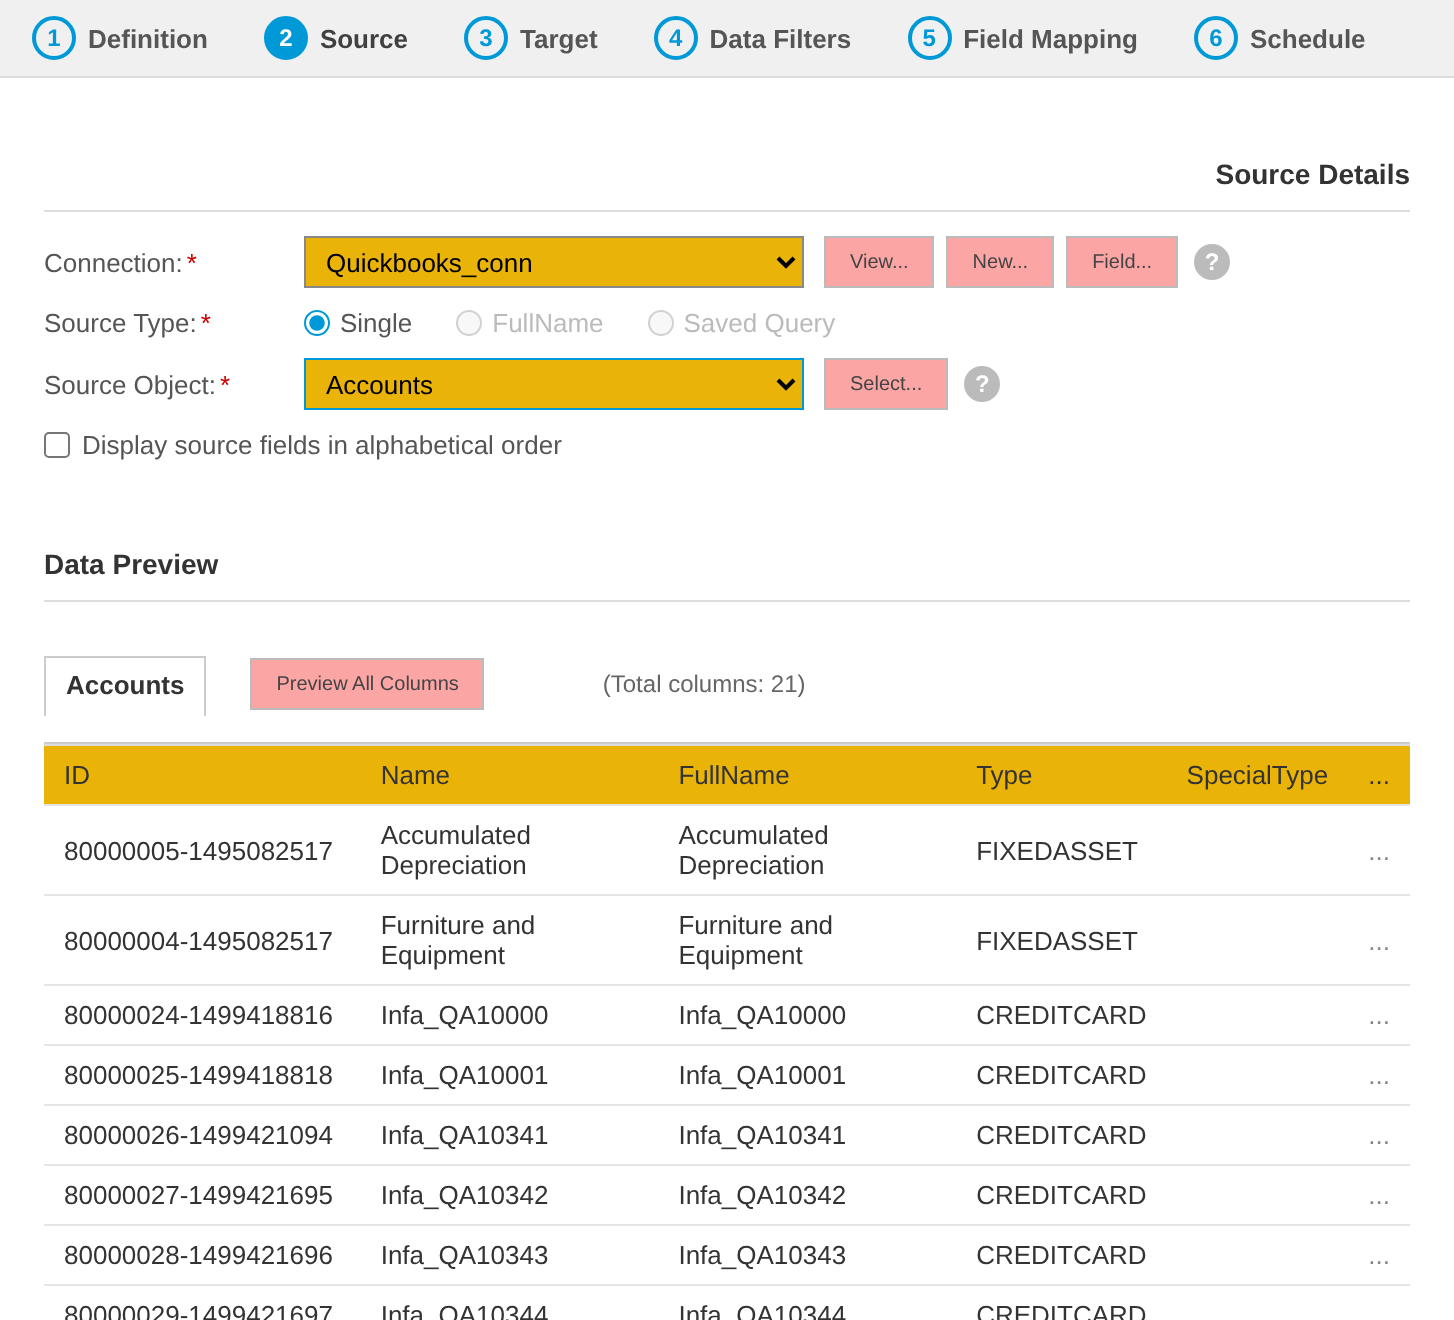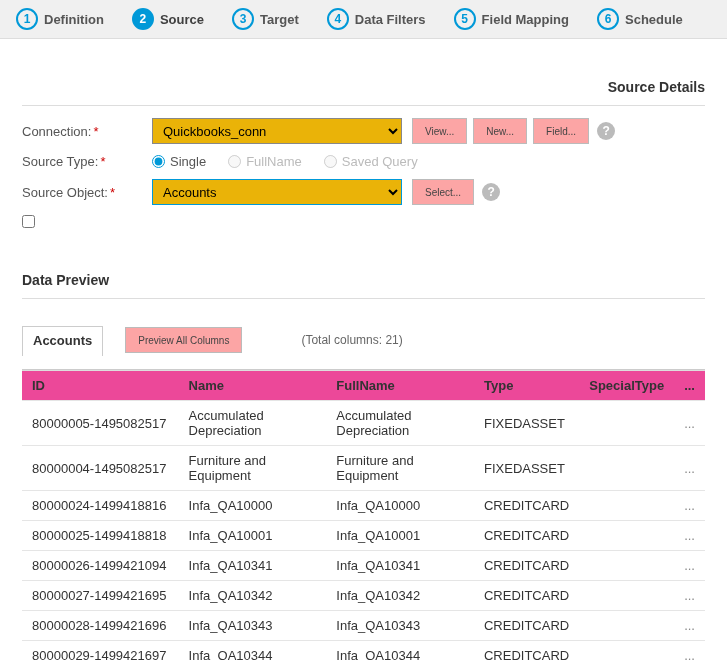--- a/index.html
+++ b/index.html
@@ -68,21 +68,21 @@
   }
   .total-cols { color: #666; font-size: 12px; margin-left: 31px; }
   .preview-btn { margin: 16px; }
   .table-wrap { border-top: 1px solid #ccc; }
   table { width: 100%; border-collapse: collapse; }
   th, td {
     text-align: left; padding: 7px 10px; font-size: 13px;
     border-bottom: 1px solid #e5e5e5;
   }
   th {
-    background: #ec4899; color: #333; font-weight: 700;
+    background: #eab308; color: #333; font-weight: 400;
     border-top: 1px solid #ddd;
   }
   td.ell { color: #888; text-align: center; width: 26px; }
   th.ell { text-align: center; width: 26px; }
   .col-id { width: 160px; }
   .col-name { width: 150px; }
   .col-full { width: 150px; }
   .col-type { width: 100px; }
   .col-sp { width: 80px; }
 </style>
@@ -160,20 +160,21 @@
     </div>
     <select class="wide highlight">
       <option>Accounts</option>
     </select>
     <button class="btn">Select...</button>
     <span class="help-icon">?</span>
   </div>
 
   <div class="check-row">
     <input type="checkbox" style="">
+    <span>Display source fields in alphabetical order</span>
   </div>
 
   <div class="section-title">Data Preview</div>
   <hr class="sep">
 
   <div class="tabs-row">
     <div class="tab">Accounts</div>
     <button class="btn preview-btn">Preview All Columns</button>
     <span class="total-cols">(Total columns: 21)</span>
   </div>

